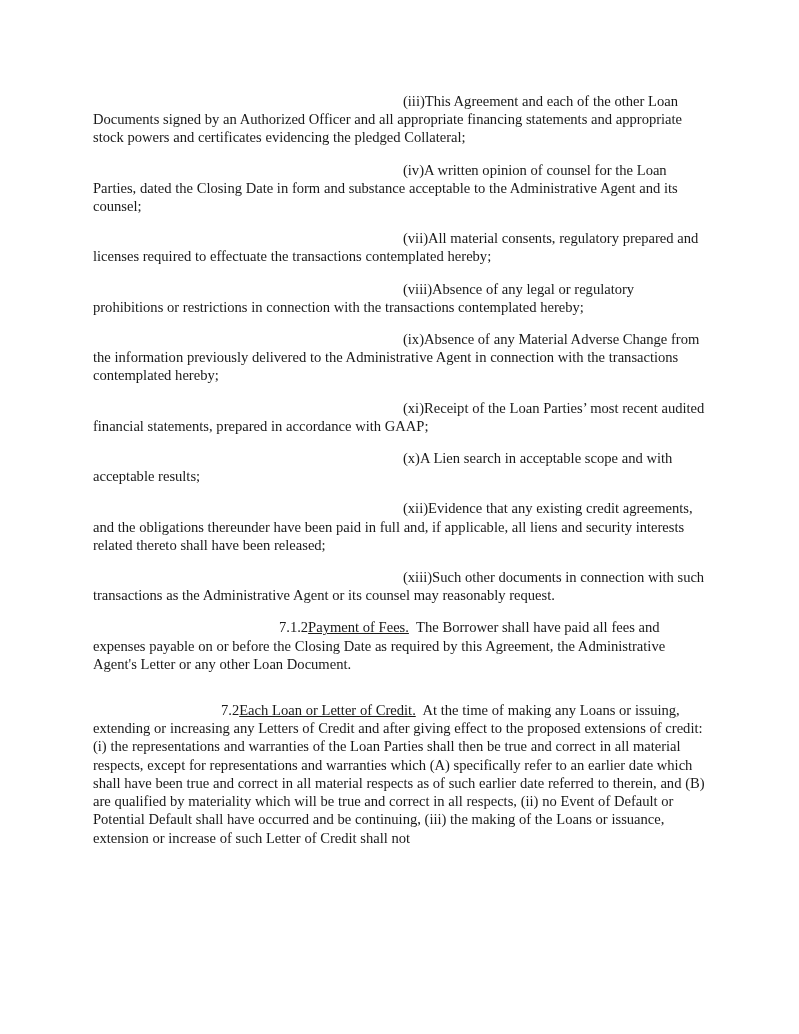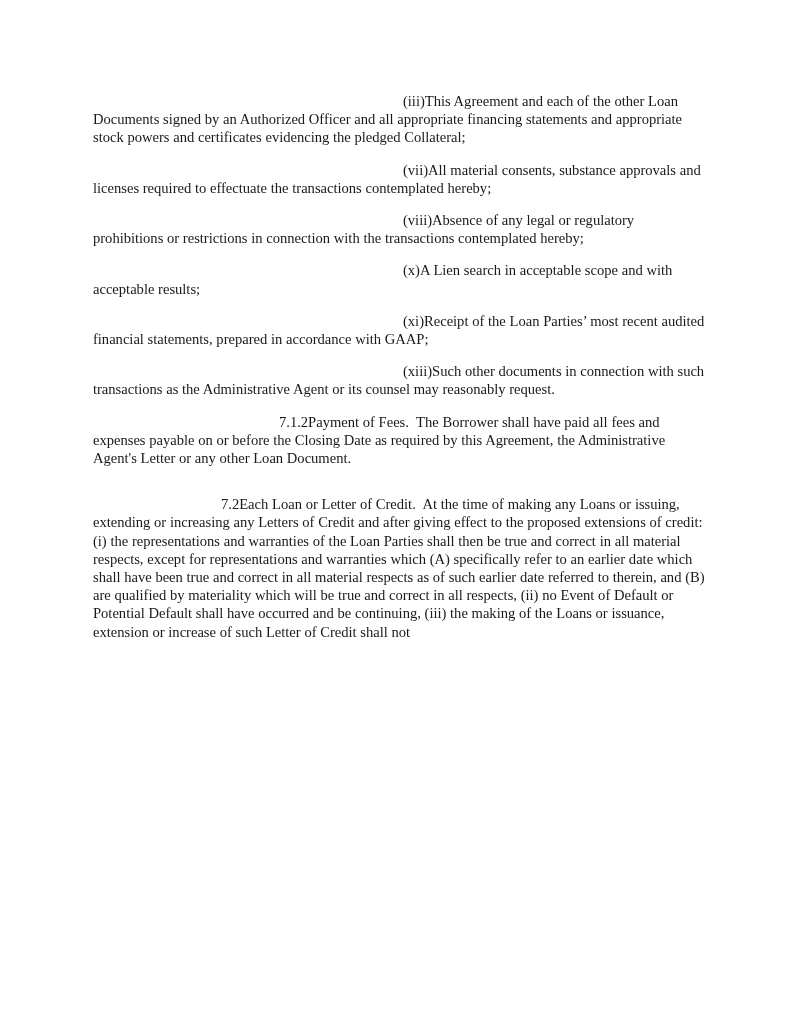--- a/index.html
+++ b/index.html
@@ -52,20 +52,21 @@
   }
   p.sec72 {
     text-indent: 64px;
     margin-top: 28px;
   }
   p.sec72 .marker {
     display: inline-block;
     min-width: 55px;
   }
   .u {
+    text-decoration: underline;
   }
   .gap-sm {
     margin-bottom: 15px;
   }
   .gap-lg {
     margin-bottom: 19px;
   }
   .page-number {
     position: absolute;
     left: 0;
@@ -88,32 +89,35 @@
 </style>
 </head>
 <body>
 
 <div class="page">
 
   <div class="body-text">
 
     <p class="para roman gap-sm"><span class="marker">(iii)</span><span>This Agreement and each of the other Loan Documents signed by an Authorized Officer and all appropriate financing statements and appropriate stock powers and certificates evidencing the pledged Collateral;</span></p>
 
+    <p class="para roman gap-sm"><span class="marker">(iv)</span><span>A written opinion of counsel for the Loan Parties, dated the Closing Date in form and substance acceptable to the Administrative Agent and its counsel;</span></p>
 
 
 
-    <p class="para roman gap-sm"><span class="marker">(vii)</span><span>All material consents, substance approvals and licenses required to effectuate the transactions contemplated hereby;</span></p>
+    <p class="para roman gap-sm"><span class="marker">(vii)</span><span>All material consents, regulatory prepared and licenses required to effectuate the transactions contemplated hereby;</span></p>
 
     <p class="para roman gap-sm"><span class="marker">(viii)</span><span>Absence of any legal or regulatory prohibitions or restrictions in connection with the transactions contemplated hereby;</span></p>
 
+    <p class="para roman gap-sm"><span class="marker">(ix)</span><span>Absence of any Material Adverse Change from the information previously delivered to the Administrative Agent in connection with the transactions contemplated hereby;</span></p>
+
+    <p class="para roman gap-sm"><span class="marker">(xi)</span><span>Receipt of the Loan Parties’ most recent audited financial statements, prepared in accordance with GAAP;</span></p>
 
     <p class="para roman gap-sm"><span class="marker">(x)</span><span>A Lien search in acceptable scope and with acceptable results;</span></p>
 
-    <p class="para roman gap-sm"><span class="marker">(xi)</span><span>Receipt of the Loan Parties’ most recent audited financial statements, prepared in accordance with GAAP;</span></p>
-
+    <p class="para roman gap-sm"><span class="marker">(xii)</span><span>Evidence that any existing credit agreements, and the obligations thereunder have been paid in full and, if applicable, all liens and security interests related thereto shall have been released;</span></p>
 
     <p class="para roman gap-lg"><span class="marker">(xiii)</span><span>Such other documents in connection with such transactions as the Administrative Agent or its counsel may reasonably request.</span></p>
 
     <p class="para sec712 gap-lg"><span class="marker">7.1.2</span><span class="u">Payment of Fees.</span>&nbsp; <span>The Borrower shall have paid all fees and expenses payable on or before the Closing Date as required by this Agreement, the Administrative Agent's Letter or any other Loan Document.</span></p>
 
     <p class="para sec72"><span class="marker">7.2</span><span class="u">Each Loan or Letter of Credit.</span>&nbsp; <span>At the time of making any Loans or issuing, extending or increasing any Letters of Credit and after giving effect to the proposed extensions of credit: (i) the representations and warranties of the Loan Parties shall then be true and correct in all material respects, except for representations and warranties which (A) specifically refer to an earlier date which shall have been true and correct in all material respects as of such earlier date referred to therein, and (B) are qualified by materiality which will be true and correct in all respects, (ii) no Event of Default or Potential Default shall have occurred and be continuing, (iii) the making of the Loans or issuance, extension or increase of such Letter of Credit shall not</span></p>
 
   </div>
 
   <div class="page-number">65</div>

